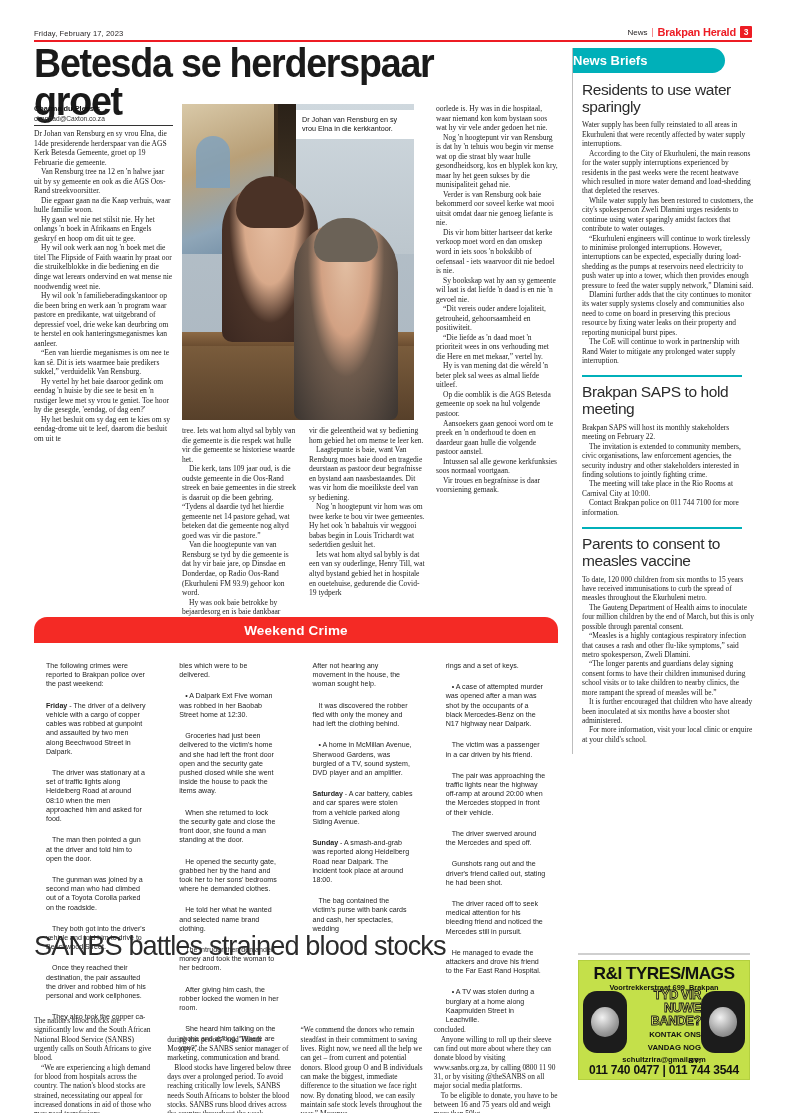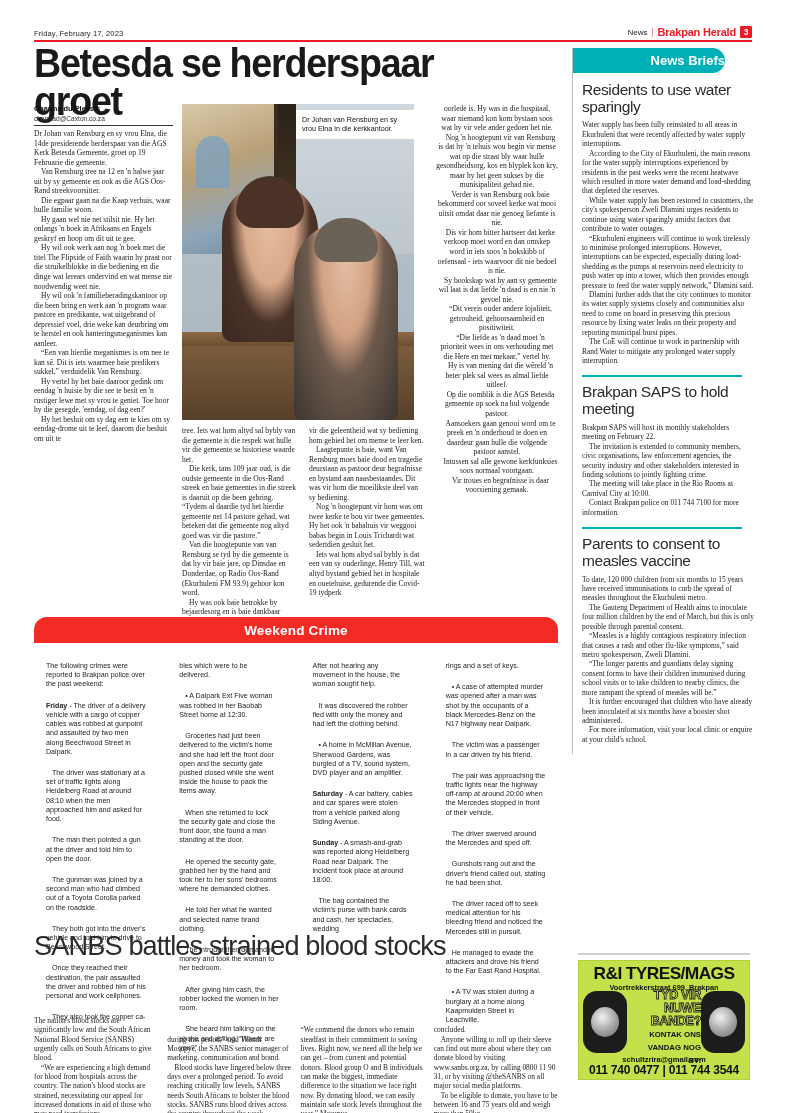--- a/index.html
+++ b/index.html
@@ -112,21 +112,21 @@
     content:""; position:absolute; left:20px; top:-4px; width:64px; height:44px;
     background:#6b6257; border-radius: 32px 32px 16px 16px;
   }
   .photo .caption {
     position: absolute; right: 0; top: 6px; width: 118px;
     background:#fff; color:#111; padding: 5px 6px;
     font-family: "Liberation Sans", sans-serif; font-size: 7.2px; line-height: 1.3;
   }
   .c2 { position: absolute; left: 148px; top: 322px; width: 117px; }
   .c3 { position: absolute; left: 275px; top: 322px; width: 117px; }
-  .c4 { position: absolute; left: 402px; top: 0; width: 122px; text-align: center; }
+  .c4 { position: absolute; left: 402px; top: 0; width: 122px; }
 
   
   .crime-band {
     position: absolute; left: 34px; top: 617px; width: 524px; height: 26px;
     background: #f42a25; border-radius: 13px 13px 0 0;
     display: flex; align-items: center; justify-content: center;
   }
   .crime-band span {
     font-family: "Liberation Sans", sans-serif; font-weight: bold;
     color: #fff; font-size: 13.5px; letter-spacing: .2px;
@@ -159,21 +159,21 @@
   .sanbs-col p { margin: 0; text-indent: 7px; }
   .sanbs-col p.noind { text-indent: 0; }
 
   
   .rail {
     position: absolute; left: 572px; top: 48px; width: 182px;
     border-left: 1px solid #bdbdbd; padding-left: 9px;
   }
   .nb-band {
     width: 152px; height: 25px; background: #00b0b9; border-radius: 0 13px 13px 0;
-    margin-left: -9px; display: flex; align-items: center; justify-content: flex-end;
+    margin-left: -9px; display: flex; align-items: center; justify-content: flex-start;
     margin-bottom: 9px;
   }
   .nb-band span {
     font-family: "Liberation Sans", sans-serif; font-weight: bold;
     color:#fff; font-size: 13px;
   }
   .nb-head {
     font-family: "Liberation Sans", sans-serif; font-weight: normal;
     font-size: 15.5px; line-height: 1.08; color: #2b2b2b;
     letter-spacing: -.4px; margin-bottom: 5px;

